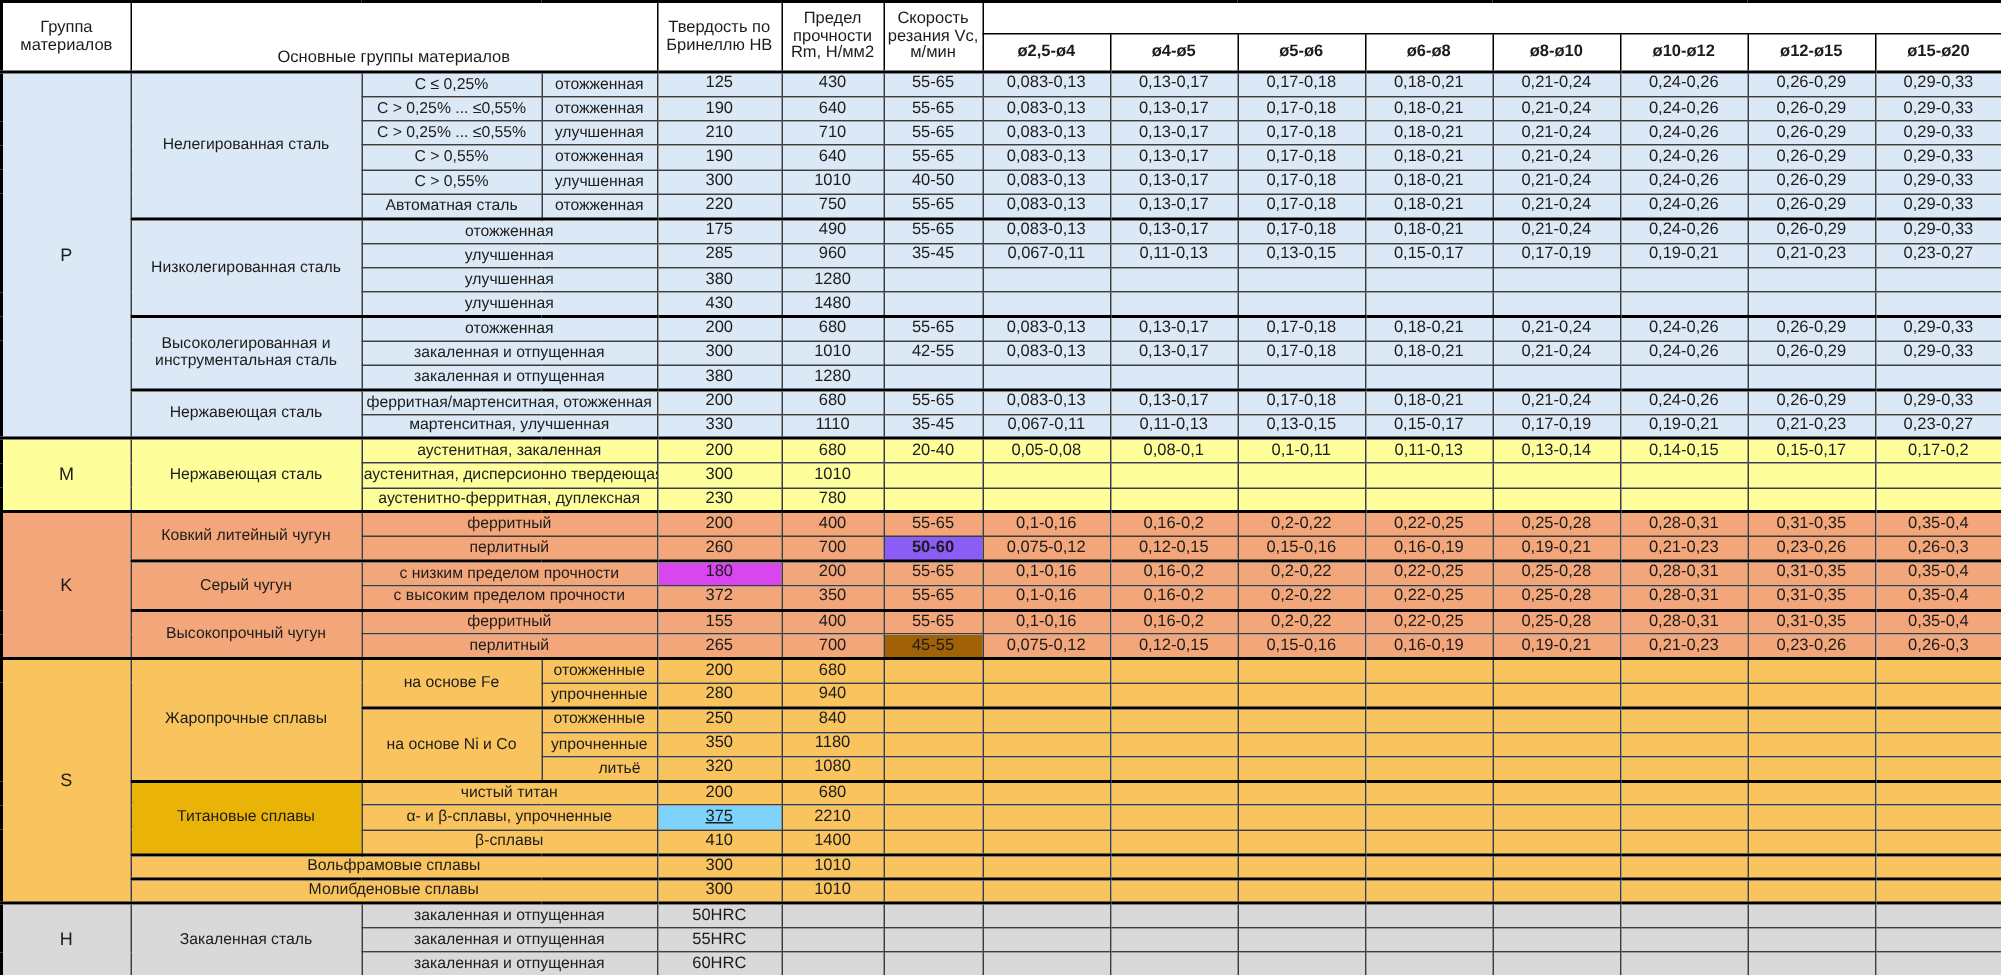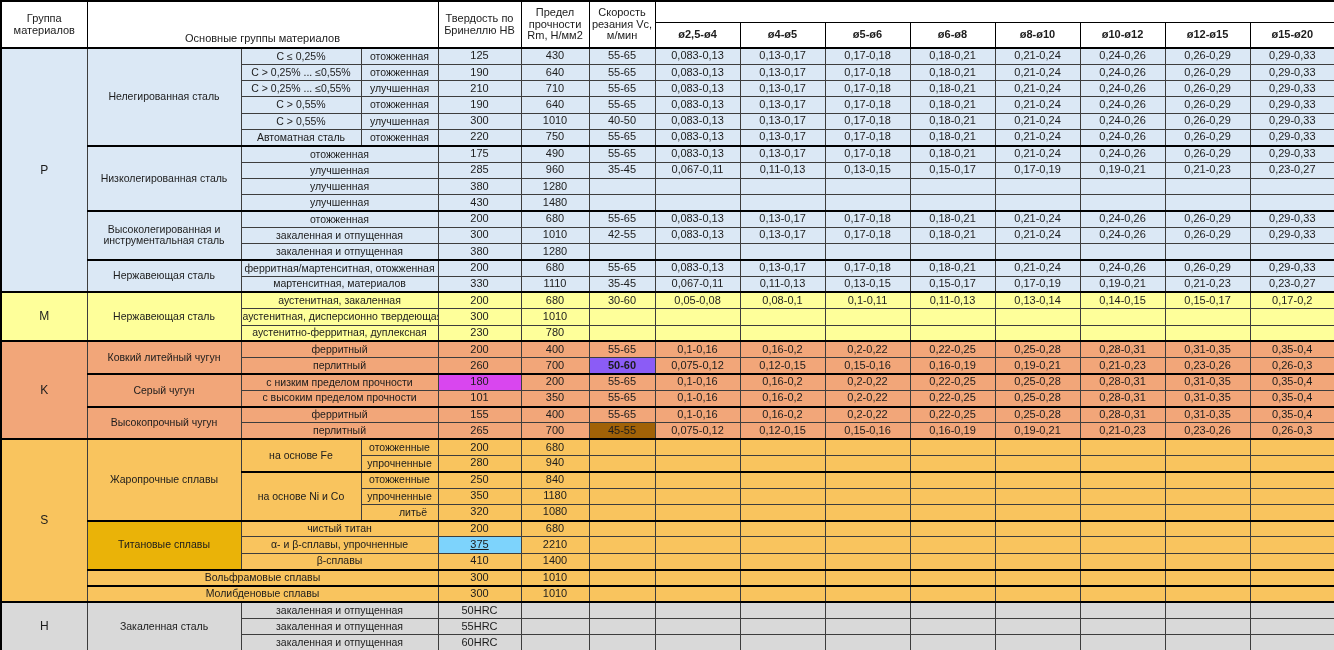--- a/index.html
+++ b/index.html
@@ -277,40 +277,40 @@
         <td class="num" style="background: rgb(219, 232, 245);">0,083-0,13</td>
         <td class="num" style="background: rgb(219, 232, 245);">0,13-0,17</td>
         <td class="num" style="background: rgb(219, 232, 245);">0,17-0,18</td>
         <td class="num" style="background: rgb(219, 232, 245);">0,18-0,21</td>
         <td class="num" style="background: rgb(219, 232, 245);">0,21-0,24</td>
         <td class="num" style="background: rgb(219, 232, 245);">0,24-0,26</td>
         <td class="num" style="background: rgb(219, 232, 245);">0,26-0,29</td>
         <td class="num" style="background: rgb(219, 232, 245);">0,29-0,33</td>
       </tr>
       <tr>
-        <td class="t" colspan="2" style="background: rgb(219, 232, 245);">мартенситная, материалов</td>
+        <td class="t" colspan="2" style="background: rgb(219, 232, 245);">мартенситная, улучшенная</td>
         <td class="num" style="background: rgb(219, 232, 245);">330</td>
         <td class="num" style="background: rgb(219, 232, 245);">1110</td>
         <td class="num" style="background: rgb(219, 232, 245);">35-45</td>
         <td class="num" style="background: rgb(219, 232, 245);">0,067-0,11</td>
         <td class="num" style="background: rgb(219, 232, 245);">0,11-0,13</td>
         <td class="num" style="background: rgb(219, 232, 245);">0,13-0,15</td>
         <td class="num" style="background: rgb(219, 232, 245);">0,15-0,17</td>
         <td class="num" style="background: rgb(219, 232, 245);">0,17-0,19</td>
         <td class="num" style="background: rgb(219, 232, 245);">0,19-0,21</td>
         <td class="num" style="background: rgb(219, 232, 245);">0,21-0,23</td>
         <td class="num" style="background: rgb(219, 232, 245);">0,23-0,27</td>
       </tr>
       <tr class="gs">
         <td class="letter" rowspan="3" style="background: rgb(254, 255, 154);">M</td>
         <td class="s" rowspan="3" style="background: rgb(254, 255, 154);">Нержавеющая сталь</td>
         <td class="t" colspan="2" style="background: rgb(254, 255, 154);">аустенитная, закаленная</td>
         <td class="num" style="background: rgb(254, 255, 154);">200</td>
         <td class="num" style="background: rgb(254, 255, 154);">680</td>
-        <td class="num" style="background: rgb(254, 255, 154);">30-60</td>
+        <td class="num" style="background: rgb(254, 255, 154);">20-40</td>
         <td class="num" style="background: rgb(254, 255, 154);">0,05-0,08</td>
         <td class="num" style="background: rgb(254, 255, 154);">0,08-0,1</td>
         <td class="num" style="background: rgb(254, 255, 154);">0,1-0,11</td>
         <td class="num" style="background: rgb(254, 255, 154);">0,11-0,13</td>
         <td class="num" style="background: rgb(254, 255, 154);">0,13-0,14</td>
         <td class="num" style="background: rgb(254, 255, 154);">0,14-0,15</td>
         <td class="num" style="background: rgb(254, 255, 154);">0,15-0,17</td>
         <td class="num" style="background: rgb(254, 255, 154);">0,17-0,2</td>
       </tr>
       <tr>
@@ -381,21 +381,21 @@
         <td class="num" style="background: rgb(242, 166, 121);">0,16-0,2</td>
         <td class="num" style="background: rgb(242, 166, 121);">0,2-0,22</td>
         <td class="num" style="background: rgb(242, 166, 121);">0,22-0,25</td>
         <td class="num" style="background: rgb(242, 166, 121);">0,25-0,28</td>
         <td class="num" style="background: rgb(242, 166, 121);">0,28-0,31</td>
         <td class="num" style="background: rgb(242, 166, 121);">0,31-0,35</td>
         <td class="num" style="background: rgb(242, 166, 121);">0,35-0,4</td>
       </tr>
       <tr>
         <td class="t" colspan="2" style="background: rgb(242, 166, 121);">с высоким пределом прочности</td>
-        <td class="num" style="background: rgb(242, 166, 121);">101</td>
+        <td class="num" style="background: rgb(242, 166, 121);">372</td>
         <td class="num" style="background: rgb(242, 166, 121);">350</td>
         <td class="num" style="background: rgb(242, 166, 121);">55-65</td>
         <td class="num" style="background: rgb(242, 166, 121);">0,1-0,16</td>
         <td class="num" style="background: rgb(242, 166, 121);">0,16-0,2</td>
         <td class="num" style="background: rgb(242, 166, 121);">0,2-0,22</td>
         <td class="num" style="background: rgb(242, 166, 121);">0,22-0,25</td>
         <td class="num" style="background: rgb(242, 166, 121);">0,25-0,28</td>
         <td class="num" style="background: rgb(242, 166, 121);">0,28-0,31</td>
         <td class="num" style="background: rgb(242, 166, 121);">0,31-0,35</td>
         <td class="num" style="background: rgb(242, 166, 121);">0,35-0,4</td>

